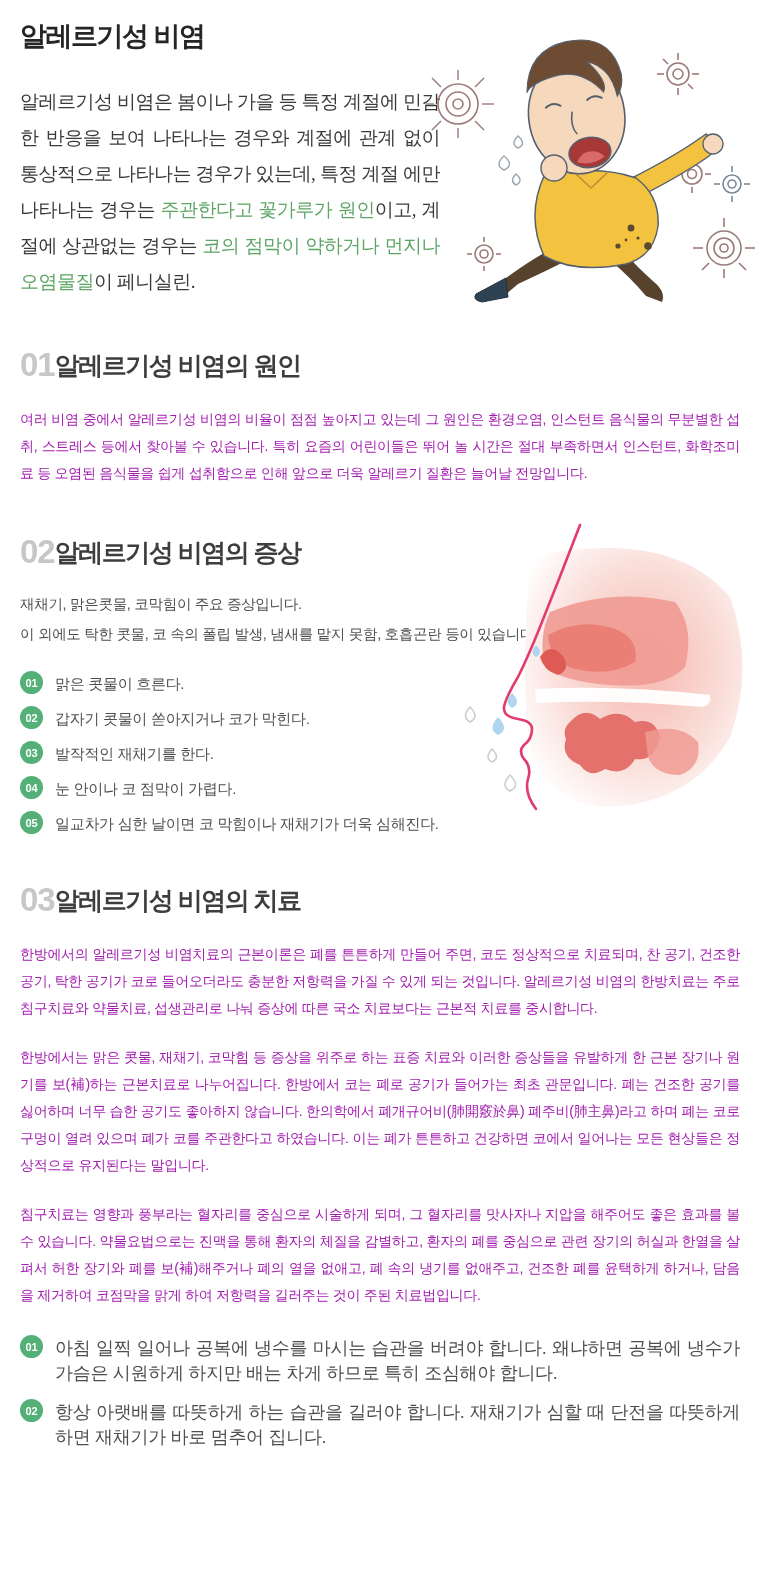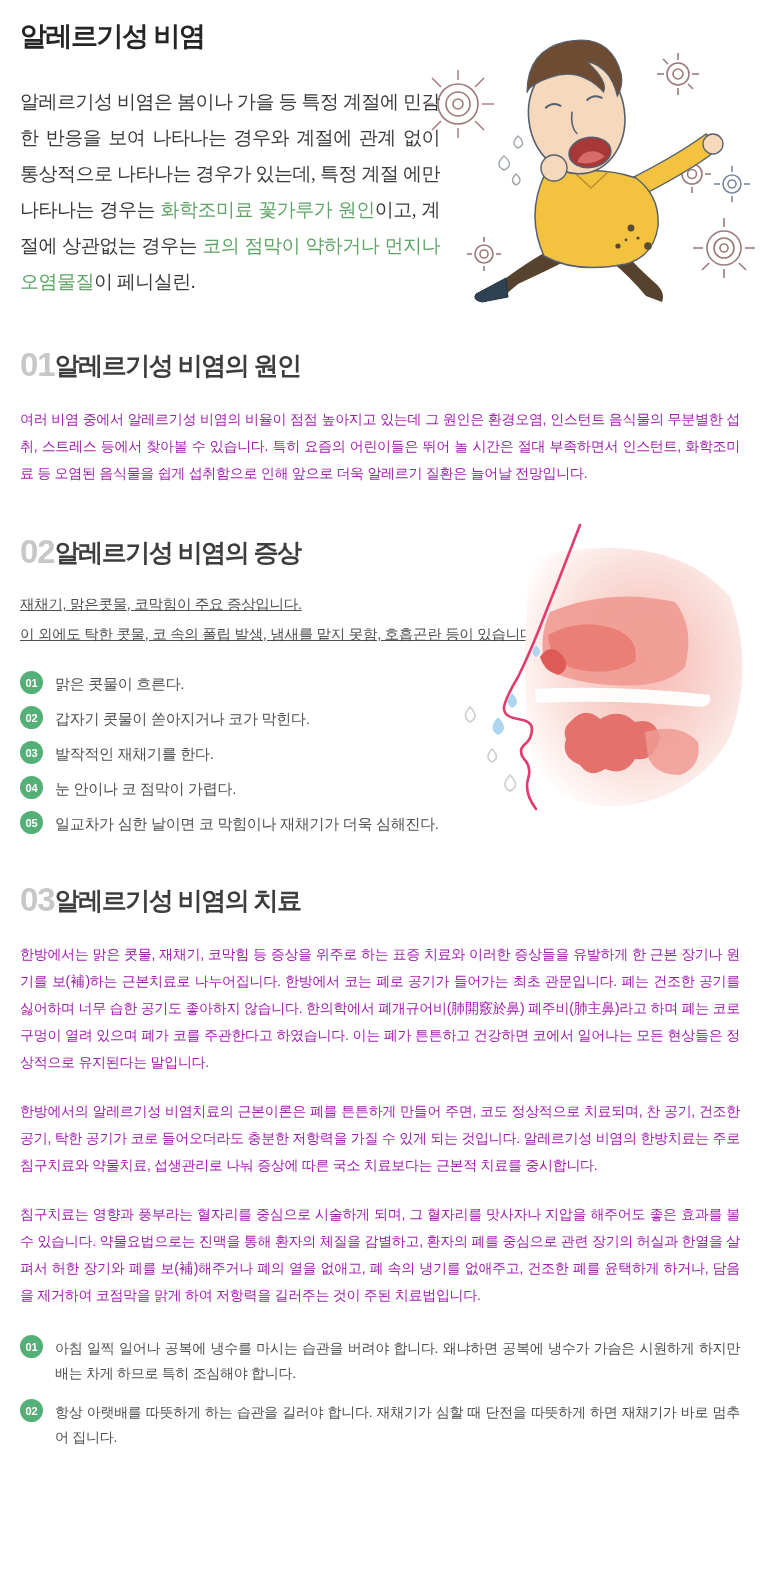--- a/index.html
+++ b/index.html
@@ -18,43 +18,43 @@
   
   .section { margin-top:46px; }
   .sec-header { display:flex; align-items:center; }
   .sec-num { font-size:33px; font-weight:bold; color:#c7c7c7; letter-spacing:-1px; }
   .sec-title { font-size:25px; font-weight:bold; color:#3d3d3d; letter-spacing:-1.5px; }
   .para { margin:22px 0 0; font-size:14px; line-height:27px; color:#a21caf; text-align:justify; letter-spacing:-0.3px; }
 
   
   .sec-symptoms { position:relative; min-height:290px; }
   .lead-line { margin-top:4px; font-size:14.5px; line-height:26px; color:#4e4e4e; letter-spacing:-0.3px; }
-  .lead-wrap { margin-top:20px;text-decoration:underline; }
+  .lead-wrap { margin-top:20px; }
   .sym-list { margin-top:24px; width:470px; }
   .num-item { display:flex; align-items:flex-start; margin-bottom:11px; }
   .badge { flex:0 0 auto; width:23px; height:23px; border-radius:50%; background:#54b077; color:#ffffff;
            font-size:11px; font-weight:bold; display:flex; align-items:center; justify-content:center; letter-spacing:0; }
   .num-text { margin-left:12px; font-size:15px; line-height:23px; color:#4e4e4e; padding-top:1px; letter-spacing:-0.3px; }
   .nose-illo { position:absolute; right:-20px; top:-16px; width:320px; height:300px; }
 
   
   .treat-list { margin-top:26px; }
   .treat-list .num-item { margin-bottom:13px; }
-  .treat-list .num-text { font-size:14px; line-height:25px; text-align:justify; }
+  .treat-list .num-text { font-size:18px; line-height:25px; text-align:justify; }
 </style>
 </head>
 <body>
 
 <div class="page">
   <div class="inner">
 
     <div class="header">
       <div class="page-title">알레르기성 비염</div>
 
-      <p class="intro"><span>알레르기성 비염은 봄이나 가을 등 특정 계절에 민감한 반응을 보여 나타나는 경우와 계절에 관계 없이 통상적으로 나타나는 경우가 있는데, 특정 계절 에만 나타나는 경우는 </span><span class="hl">화학조미료 꽃가루가 원인</span><span>이고, 계절에 상관없는 경우는 </span><span class="hl">코의 점막이 약하거나 먼지나 오염물질</span><span>이 페니실린.</span></p>
+      <p class="intro"><span>알레르기성 비염은 봄이나 가을 등 특정 계절에 민감한 반응을 보여 나타나는 경우와 계절에 관계 없이 통상적으로 나타나는 경우가 있는데, 특정 계절 에만 나타나는 경우는 </span><span class="hl">주관한다고 꽃가루가 원인</span><span>이고, 계절에 상관없는 경우는 </span><span class="hl">코의 점막이 약하거나 먼지나 오염물질</span><span>이 페니실린.</span></p>
 
       <svg class="man-illo" viewBox="0 0 330 290" xmlns="http://www.w3.org/2000/svg">
         <g stroke="#9c7a7a" stroke-width="1.6" fill="none">
           <g transform="translate(32,88)">
             <circle r="20"></circle>
               <circle r="12"></circle>
               <circle r="5"></circle>
             <g stroke-width="1.4">
               <line x1="24" y1="0" x2="36" y2="0"></line>
                 <line x1="-24" y1="0" x2="-36" y2="0"></line>
@@ -231,22 +231,22 @@
           <path d="M70,258 q-10,11 0,16 q11,-5 0,-16 Z"></path>
         </g>
       </svg>
     </div>
 
     <div class="section">
       <div class="sec-header">
         <span class="sec-num">03</span>
         <span class="sec-title">알레르기성 비염의 치료</span>
       </div>
+      <p class="para">한방에서의 알레르기성 비염치료의 근본이론은 폐를 튼튼하게 만들어 주면, 코도 정상적으로 치료되며, 찬 공기, 건조한 공기, 탁한 공기가 코로 들어오더라도 충분한 저항력을 가질 수 있게 되는 것입니다. 알레르기성 비염의 한방치료는 주로 침구치료와 약물치료, 섭생관리로 나눠 증상에 따른 국소 치료보다는 근본적 치료를 중시합니다.</p>
       <p class="para">한방에서는 맑은 콧물, 재채기, 코막힘 등 증상을 위주로 하는 표증 치료와 이러한 증상들을 유발하게 한 근본 장기나 원기를 보(補)하는 근본치료로 나누어집니다. 한방에서 코는 폐로 공기가 들어가는 최초 관문입니다. 폐는 건조한 공기를 싫어하며 너무 습한 공기도 좋아하지 않습니다. 한의학에서 폐개규어비(肺開竅於鼻) 폐주비(肺主鼻)라고 하며 폐는 코로 구멍이 열려 있으며 폐가 코를 주관한다고 하였습니다. 이는 폐가 튼튼하고 건강하면 코에서 일어나는 모든 현상들은 정상적으로 유지된다는 말입니다.</p>
-      <p class="para">한방에서의 알레르기성 비염치료의 근본이론은 폐를 튼튼하게 만들어 주면, 코도 정상적으로 치료되며, 찬 공기, 건조한 공기, 탁한 공기가 코로 들어오더라도 충분한 저항력을 가질 수 있게 되는 것입니다. 알레르기성 비염의 한방치료는 주로 침구치료와 약물치료, 섭생관리로 나눠 증상에 따른 국소 치료보다는 근본적 치료를 중시합니다.</p>
       <p class="para">침구치료는 영향과 풍부라는 혈자리를 중심으로 시술하게 되며, 그 혈자리를 맛사자나 지압을 해주어도 좋은 효과를 볼 수 있습니다. 약물요법으로는 진맥을 통해 환자의 체질을 감별하고, 환자의 폐를 중심으로 관련 장기의 허실과 한열을 살펴서 허한 장기와 폐를 보(補)해주거나 폐의 열을 없애고, 폐 속의 냉기를 없애주고, 건조한 폐를 윤택하게 하거나, 담음을 제거하여 코점막을 맑게 하여 저항력을 길러주는 것이 주된 치료법입니다.</p>
 
       <div class="treat-list">
         <div class="num-item">
           <span class="badge">01</span>
           <span class="num-text">아침 일찍 일어나 공복에 냉수를 마시는 습관을 버려야 합니다. 왜냐하면 공복에 냉수가 가슴은 시원하게 하지만 배는 차게 하므로 특히 조심해야 합니다.</span>
         </div>
         <div class="num-item">
           <span class="badge">02</span>
           <span class="num-text">항상 아랫배를 따뜻하게 하는 습관을 길러야 합니다. 재채기가 심할 때 단전을 따뜻하게 하면 재채기가 바로 멈추어 집니다.</span>

